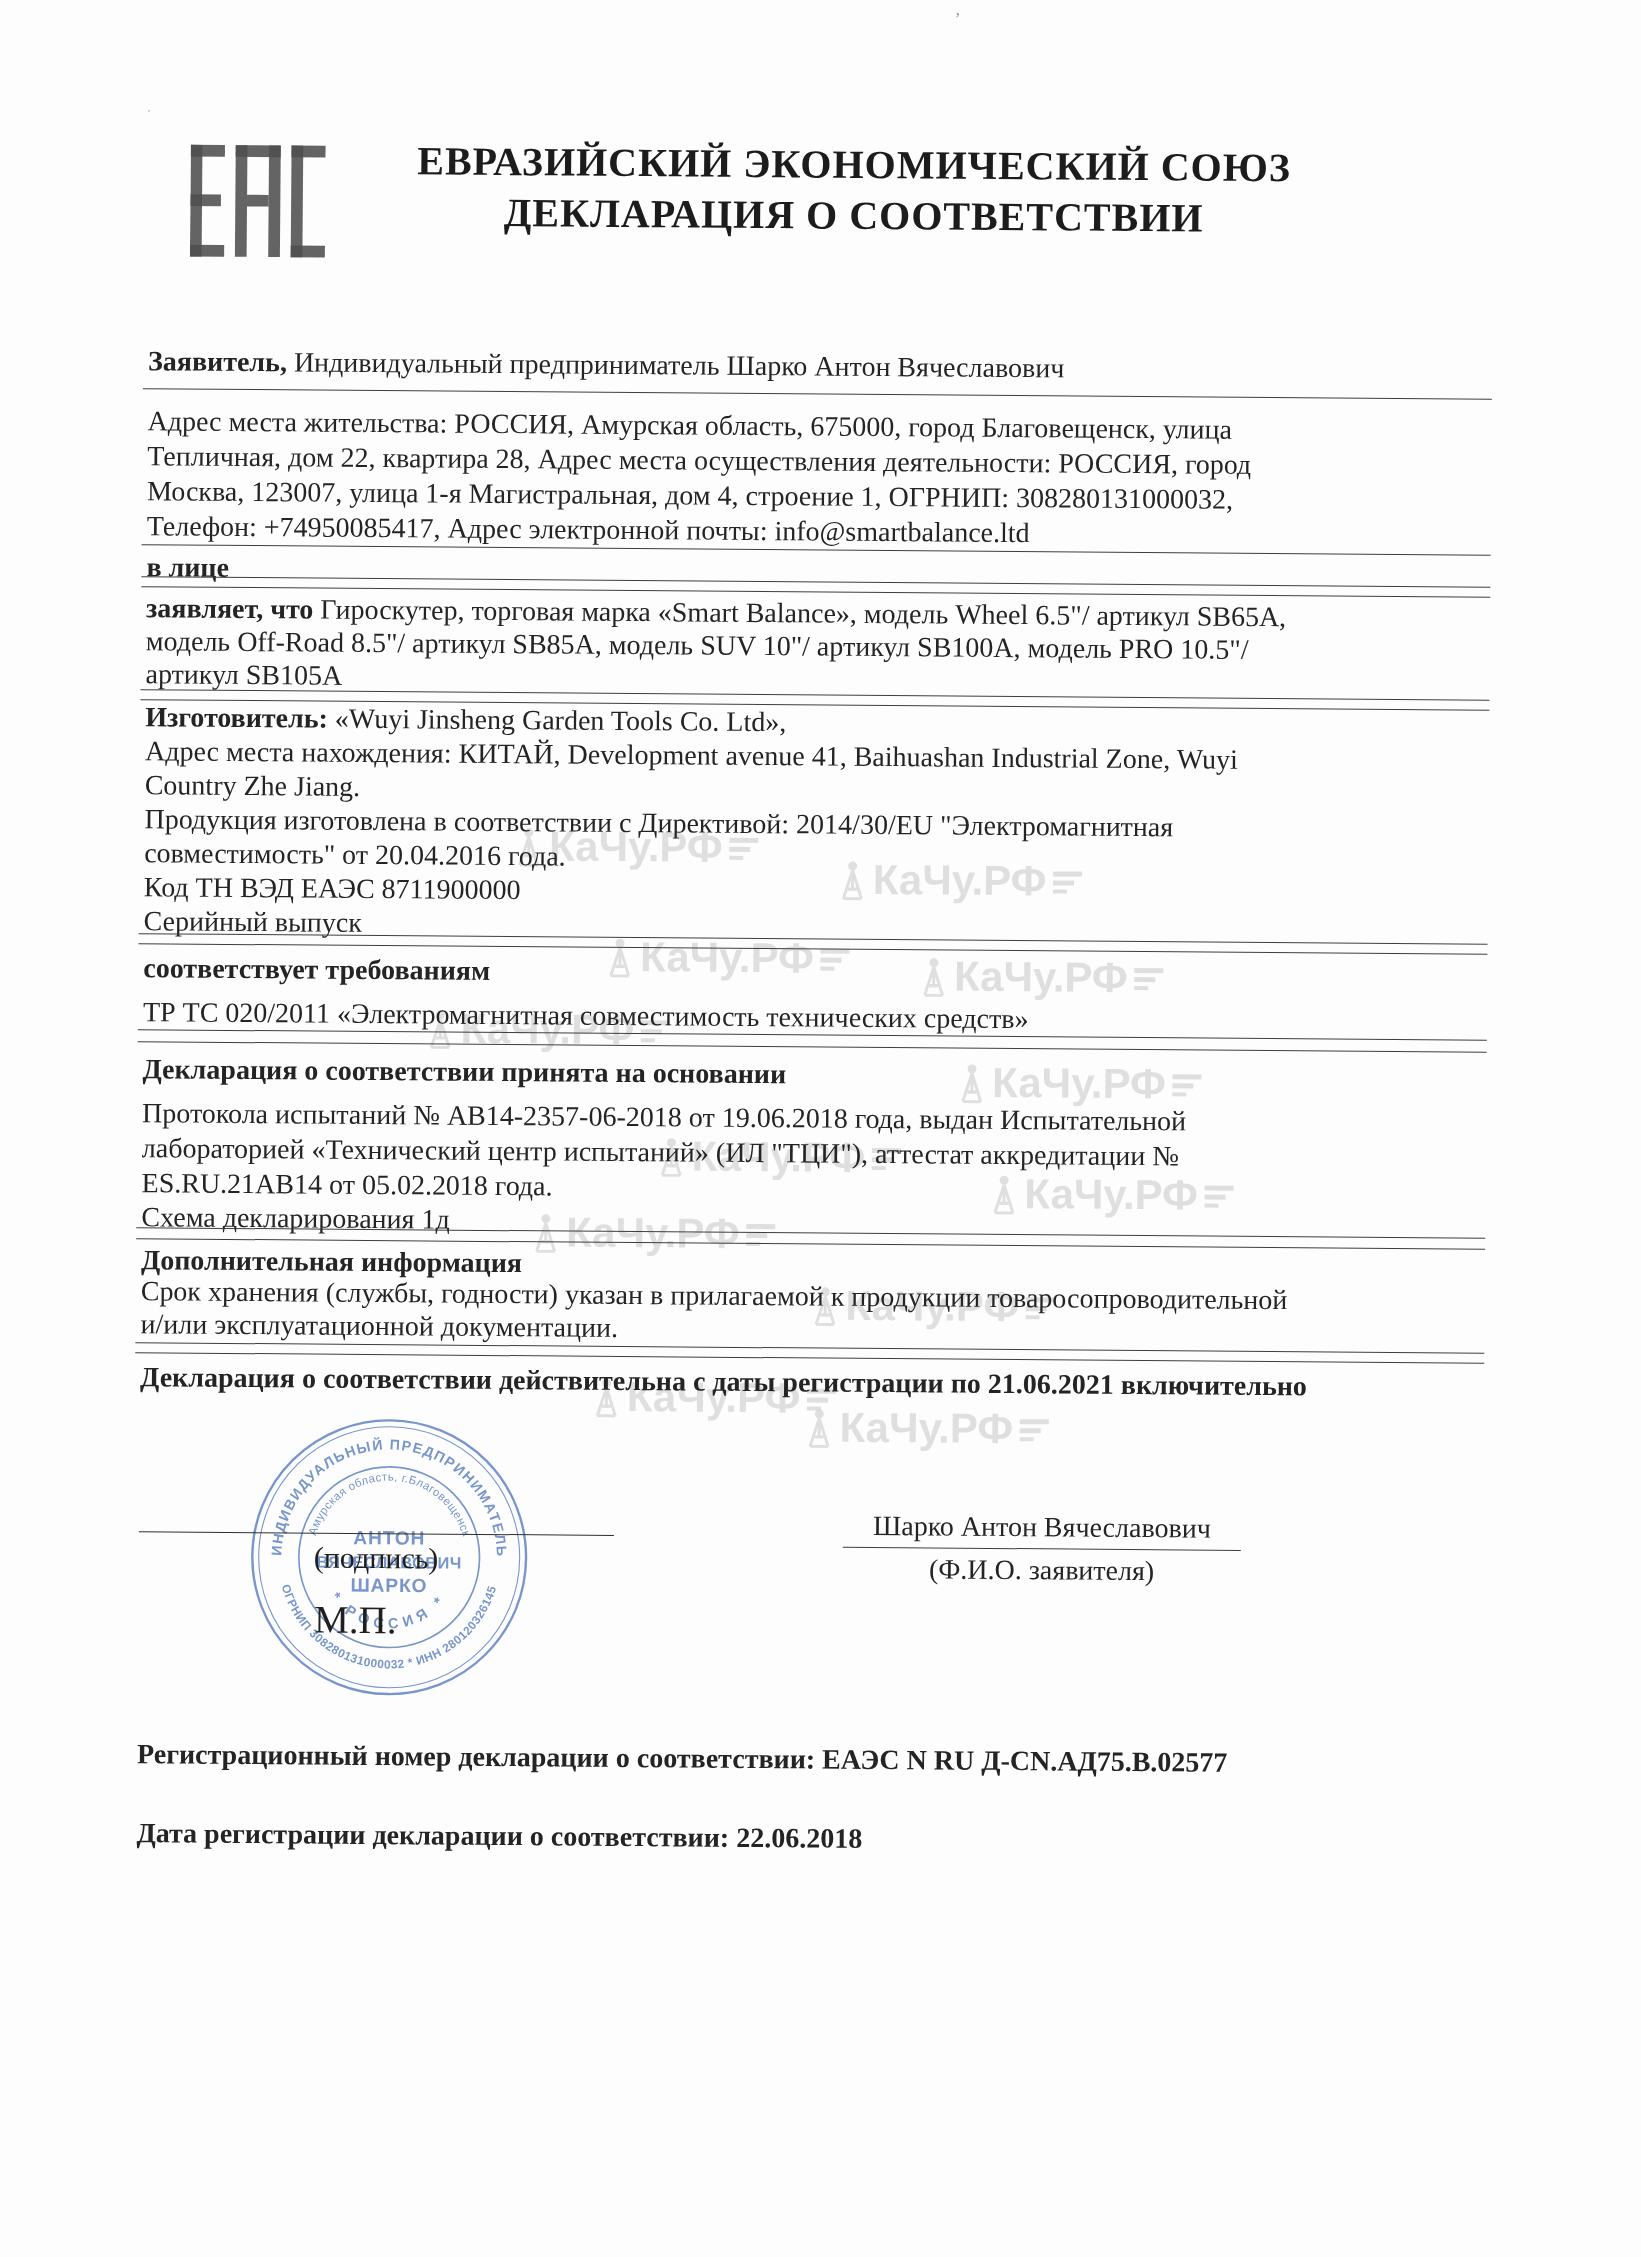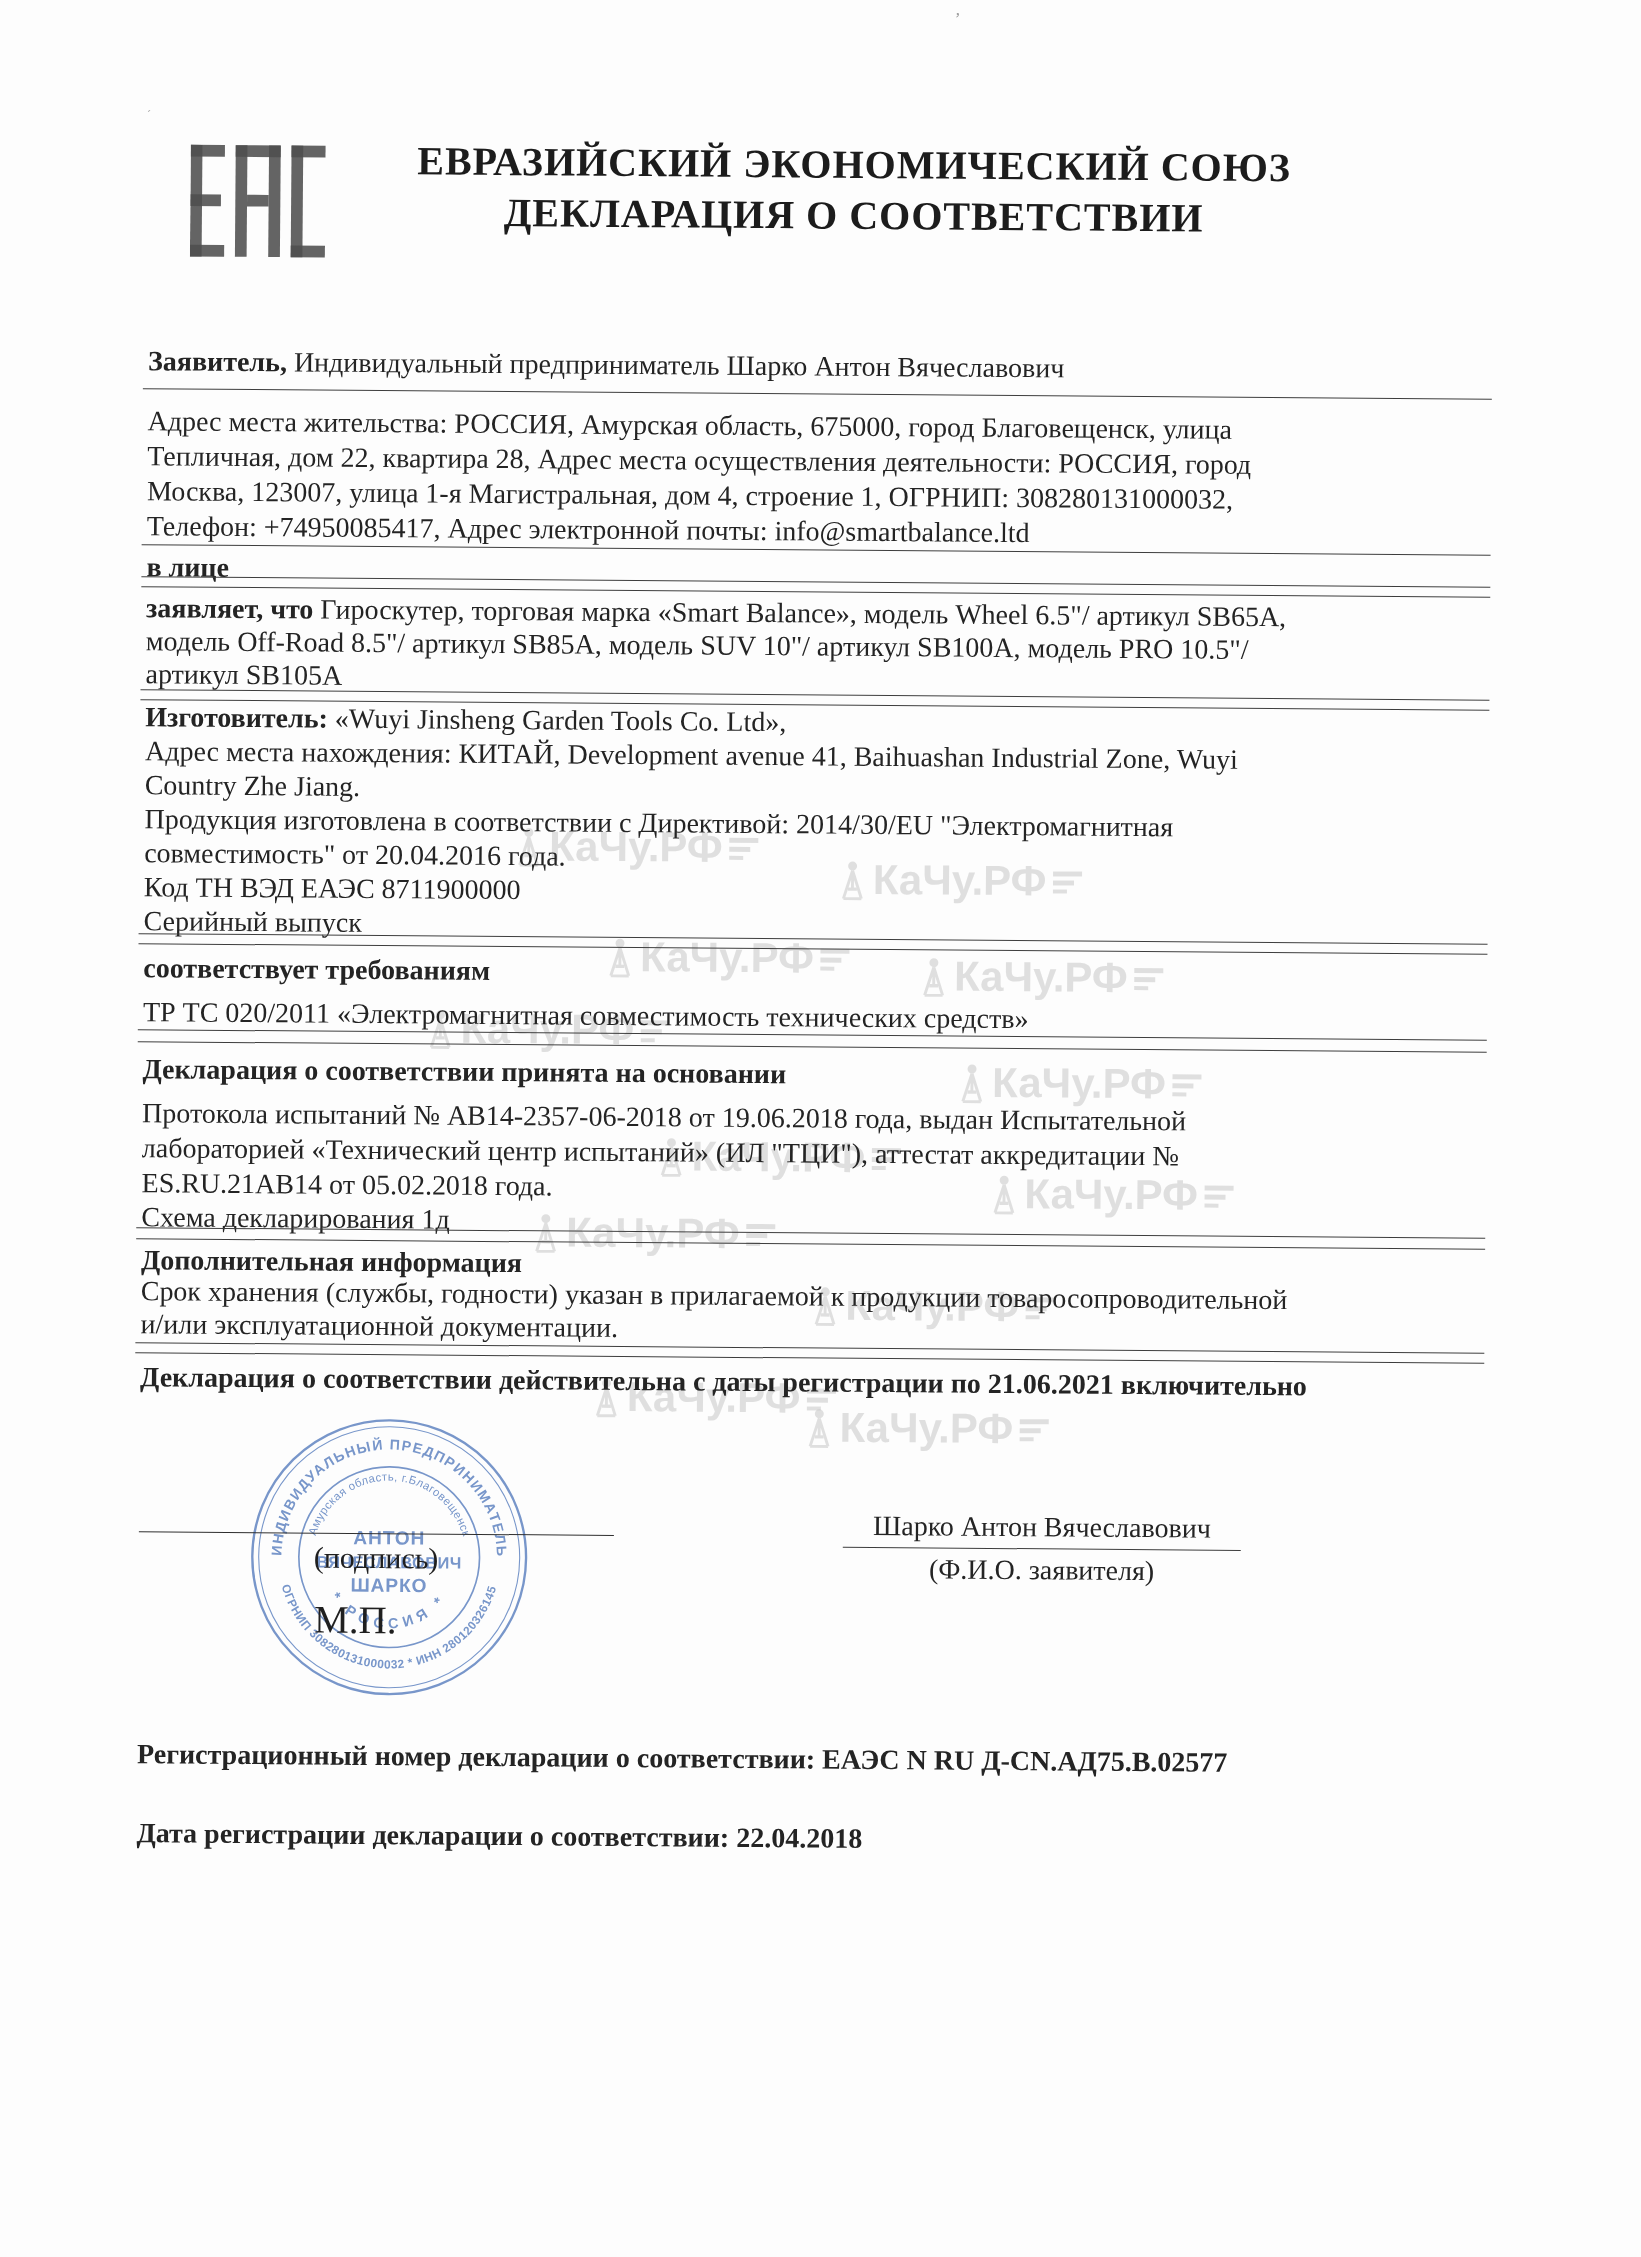--- a/index.html
+++ b/index.html
@@ -321,17 +321,17 @@
 
   <div class="sig-line"></div>
   <div class="sig-caption">(подпись)</div>
   <div class="mp">М.П.</div>
 
   <div class="fio">Шарко Антон Вячеславович</div>
   <div class="fio-line"></div>
   <div class="fio-caption">(Ф.И.О. заявителя)</div>
 
   <p class="footer-line" style="top:1738px;"><span>Регистрационный номер декларации о соответствии:</span> <span>ЕАЭС N RU Д-CN.АД75.В.02577</span></p>
-  <p class="footer-line" style="top:1817px;"><span>Дата регистрации декларации о соответствии:</span> <span>22.04.2018</span></p>
+  <p class="footer-line" style="top:1817px;"><span>Дата регистрации декларации о соответствии:</span> <span>22.06.2018</span></p>
 
 </div>
 </div>
 
 
 </body></html>

